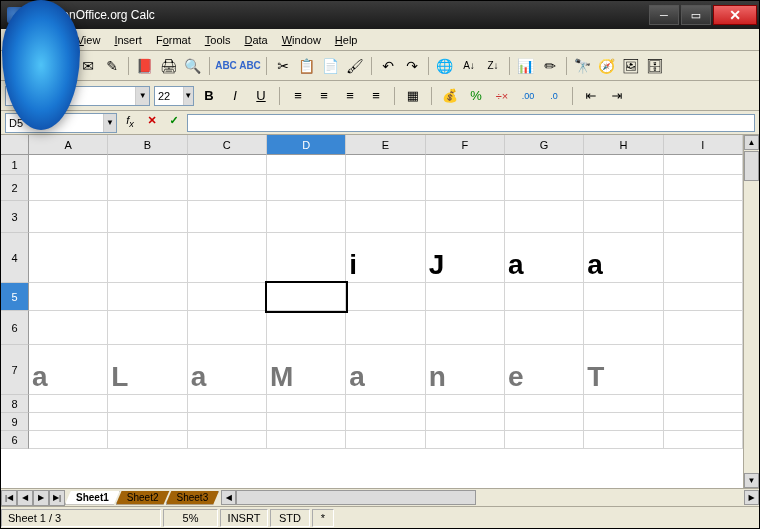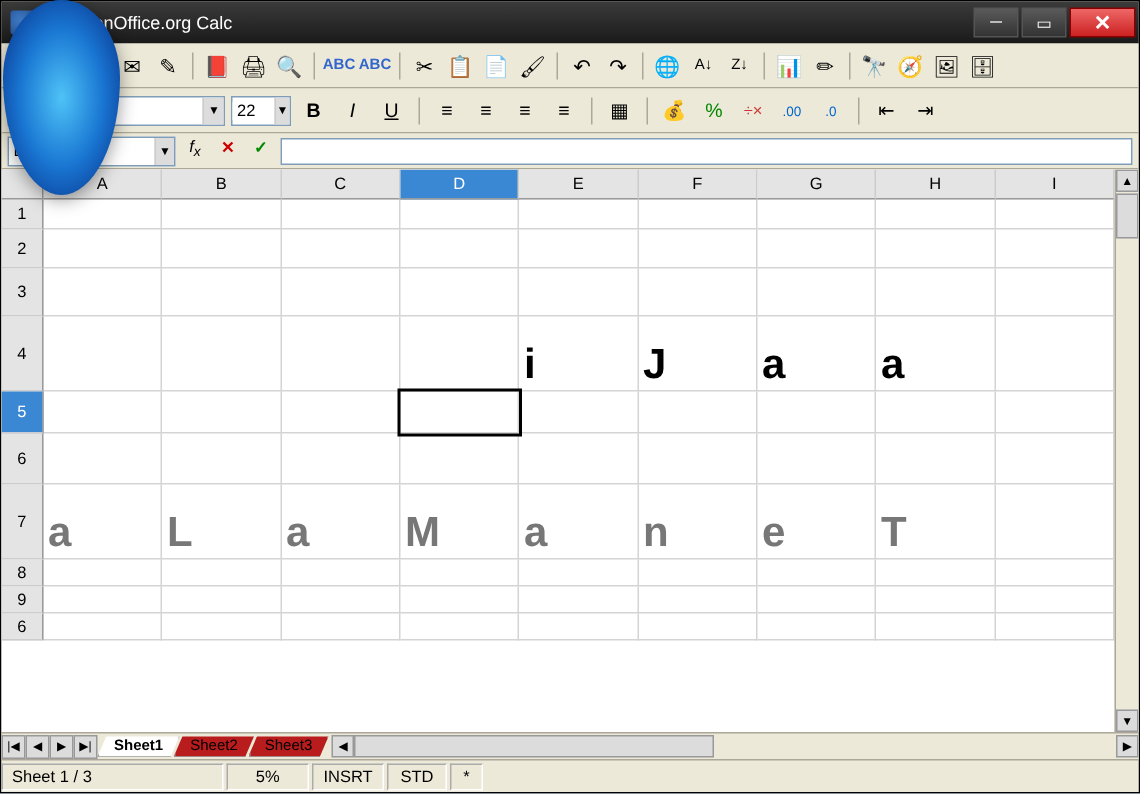--- a/index.html
+++ b/index.html
@@ -44,21 +44,21 @@
 .cell { width: 85px; height: 100%; border-right: 1px solid #d4d4d4; border-bottom: 1px solid #d4d4d4; font-size: 11px; padding: 1px 3px; overflow: hidden; display: flex; align-items: center; }
 .cell.sel { outline: 2px solid #000; z-index: 2; }
 .vscroll { position: absolute; right: 0; top: 0; bottom: 0; width: 16px; background: #ece9d8; border-left: 1px solid #aca899; }
 .vscroll .sb-btn { width: 15px; height: 15px; background: #dcdcdc; border: 1px solid #999; position: absolute; font-size: 8px; display: flex; align-items: center; justify-content: center; cursor: pointer; }
 .vscroll .up { top: 0; }
 .vscroll .thumb-v { top: 16px; height: 30px; width: 15px; background: #dcdcdc; border: 1px solid #999; position: absolute; }
 .vscroll .down { bottom: 0; }
 .tabs-bar { height: 18px; background: #ece9d8; border-top: 1px solid #aca899; display: flex; align-items: center; font-size: 10px; }
 .nav-btns { display: flex; }
 .nav-btn { width: 16px; height: 16px; background: #dcdcdc; border: 1px solid #999; display: flex; align-items: center; justify-content: center; cursor: pointer; font-size: 8px; }
-.sheet-tab { padding: 1px 10px; background: #b91c1c; border: 1px solid #999; border-top: none; cursor: pointer; font-size: 10px; clip-path: polygon(6px 0, 100% 0, calc(100% - 6px) 100%, 0 100%); margin-right: -4px; }
+.sheet-tab { padding: 1px 10px; background: #a16207; border: 1px solid #999; border-top: none; cursor: pointer; font-size: 10px; clip-path: polygon(6px 0, 100% 0, calc(100% - 6px) 100%, 0 100%); margin-right: -4px; }
 .sheet-tab.active { background: #fff; font-weight: bold; }
 .hscroll { flex: 1; height: 16px; background: #ece9d8; display: flex; align-items: center; margin-left: 6px; }
 .hscroll .sb-btn { width: 15px; height: 15px; background: #dcdcdc; border: 1px solid #999; font-size: 8px; display: flex; align-items: center; justify-content: center; cursor: pointer; }
 .hscroll .track { flex: 1; height: 15px; background: #ece9d8; position: relative; }
 .hscroll .thumb-h { position: absolute; left: 0; width: 240px; height: 15px; background: #dcdcdc; border: 1px solid #999; }
 .statusbar { height: 22px; background: #ece9d8; border-top: 1px solid #aca899; display: flex; align-items: center; font-size: 11px; }
 .status-cell { border: 1px inset #fff; padding: 1px 6px; height: 18px; display: flex; align-items: center; margin-right: 2px; }
 .logo-overlay { position: absolute; top: 0; left: 2px; width: 78px; height: 130px; z-index: 100; background: radial-gradient(ellipse at center, #4fc3f7 0%, #1976d2 50%, #0d47a1 80%, transparent 100%); border-radius: 50% 50% 50% 50% / 40% 40% 60% 60%; filter: drop-shadow(0 3px 6px rgba(0,0,0,0.4)); }
 .big-font { font-family: Arial, sans-serif; font-size: 28px; font-weight: 900; letter-spacing: -2px; }
 .gray-font { color: #777; }
@@ -72,20 +72,31 @@
     <div class="titlebar-title">1 - OpenOffice.org Calc</div>
     <div class="titlebar-buttons">
       <div class="tbtn">─</div>
       <div class="tbtn">▭</div>
       <div class="tbtn close">
           <span class="x">✕</span>
         </div>
     </div>
   </div>
 
+  <div class="menubar">
+    <div class="menu-item"><u>F</u>ile</div>
+    <div class="menu-item"><u>E</u>dit</div>
+    <div class="menu-item"><u>V</u>iew</div>
+    <div class="menu-item"><u>I</u>nsert</div>
+    <div class="menu-item">F<u>o</u>rmat</div>
+    <div class="menu-item"><u>T</u>ools</div>
+    <div class="menu-item"><u>D</u>ata</div>
+    <div class="menu-item"><u>W</u>indow</div>
+    <div class="menu-item"><u>H</u>elp</div>
+  </div>
 
   <div class="toolbar">
     <div class="tb-icon">📄</div>
     <div class="tb-icon">📂</div>
     <div class="tb-icon">💾</div>
     <div class="tb-icon">✉</div>
     <div class="tb-icon">✎</div>
     <div class="tb-sep"></div>
     <div class="tb-icon">📕</div>
     <div class="tb-icon">🖨</div>
@@ -323,21 +334,21 @@
     <div class="hscroll">
       <div class="sb-btn">◀</div>
       <div class="track">
           <div class="thumb-h"></div>
         </div>
       <div class="sb-btn">▶</div>
     </div>
   </div>
 
   <div class="statusbar">
-    <div class="status-cell" style="width:148px">Sheet 1 / 3</div>
+    <div class="status-cell" style="width:160px">Sheet 1 / 3</div>
     <div class="status-cell" style="width:55px;justify-content:center">5%</div>
     <div class="status-cell" style="width:48px;justify-content:center">INSRT</div>
     <div class="status-cell" style="width:40px;justify-content:center">STD</div>
     <div class="status-cell" style="width:22px;justify-content:center">*</div>
   </div>
 </div>
 
 <div class="logo-overlay"></div>
 
 </body></html>

